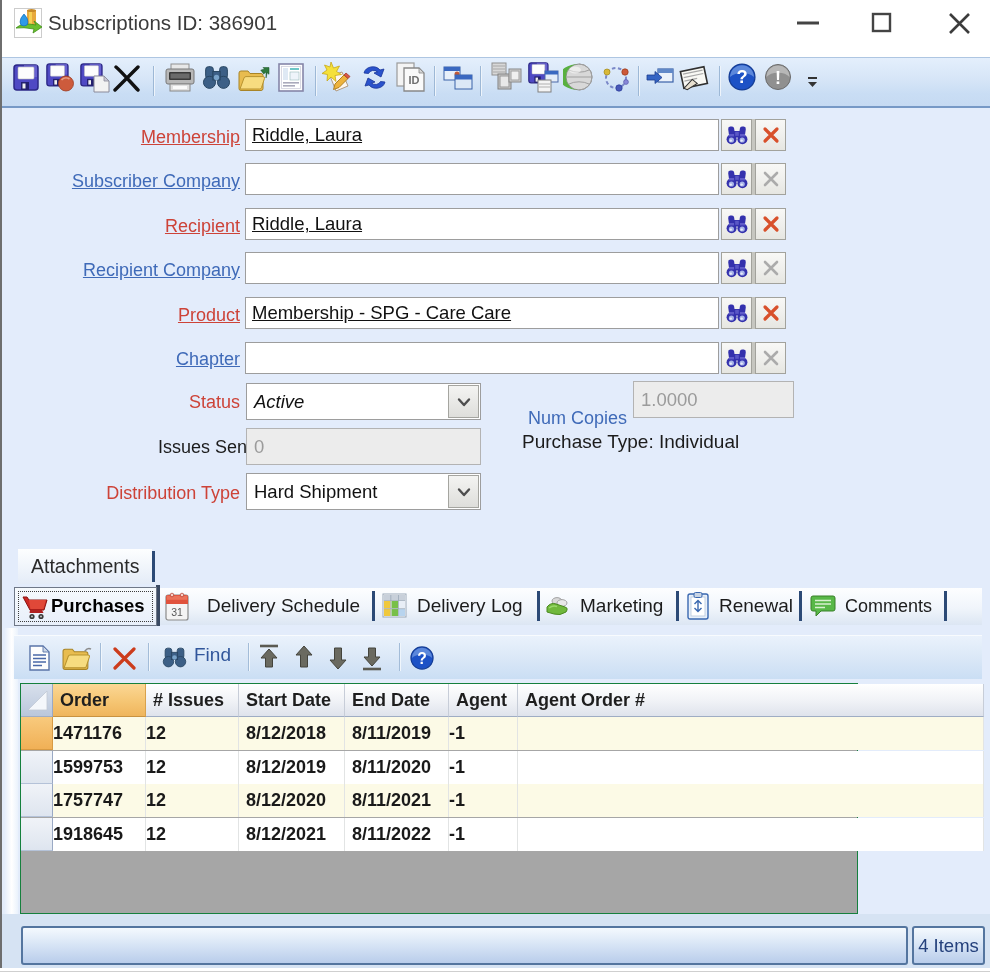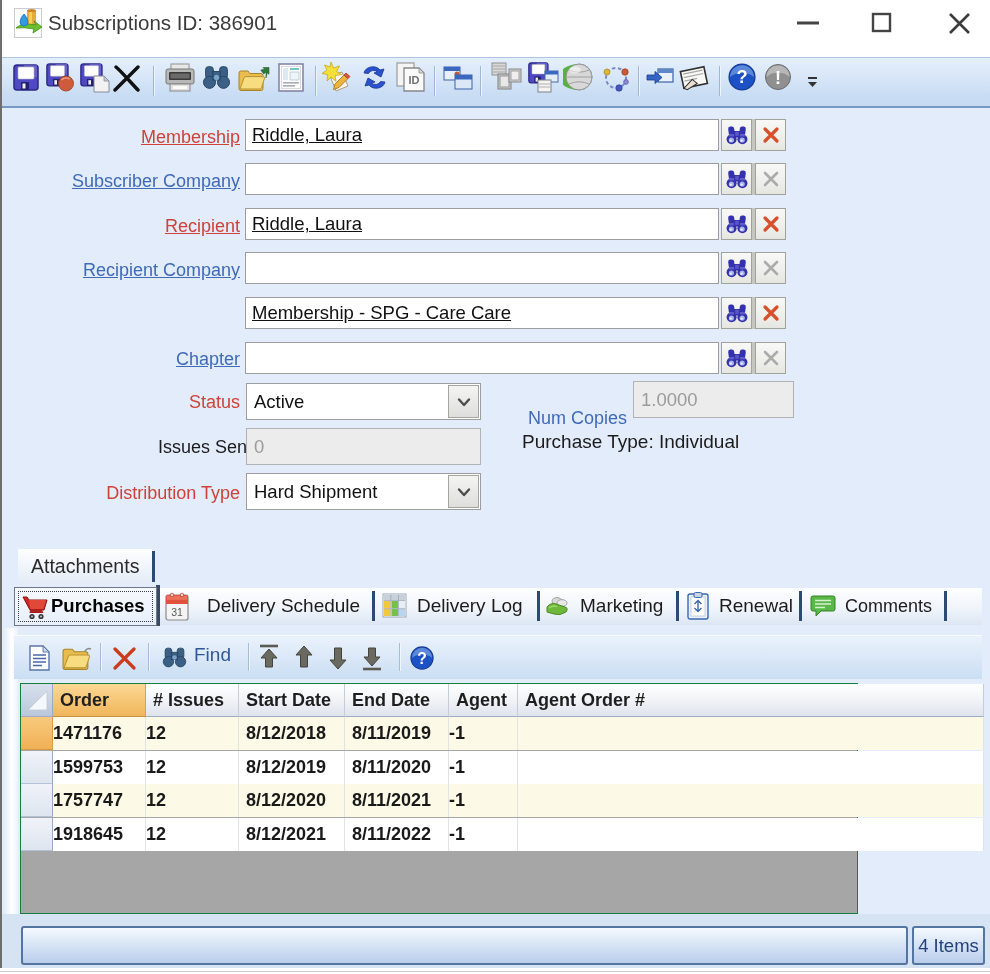--- a/index.html
+++ b/index.html
@@ -320,20 +320,21 @@
     </svg>
   </div>
   <div id="client">
     <div id="lstrip"></div>
   </div>
 
   <div class="lbl red und" style="top:127px;">Membership</div>
   <div class="lbl blu und" style="top:171px;">Subscriber Company</div>
   <div class="lbl red und" style="top:216px;">Recipient</div>
   <div class="lbl blu und" style="top:260px;">Recipient Company</div>
+  <div class="lbl red und" style="top:305px;">Product</div>
   <div class="lbl blu und" style="top:349px;">Chapter</div>
   <div class="lbl red" style="top:392px;">Status</div>
   <div class="lbl blk" style="top:437px;padding-left:12px;">Issues Sent</div>
   <div class="lbl red" style="top:483px;">Distribution Type</div>
   <div class="abs blu" style="left:500px;top:408px;width:127px;text-align:right;font-size:18px;">Num Copies</div>
   <div class="abs blk" style="left:522px;top:431px;font-size:19px;">Purchase Type: Individual</div>
 
   <div class="fld" style="top:119px;"><u>Riddle, Laura</u></div>
   <div class="fld" style="top:163px;"></div>
   <div class="fld" style="top:208px;"><u>Riddle, Laura</u></div>
@@ -407,21 +408,21 @@
           <use href="#bino"></use>
         </svg>
       </div>
       <div class="bb" style="left:34px;">
         <svg width="18" height="18" viewBox="0 0 18 18">
           <use href="#xg"></use>
         </svg>
       </div>
     </div>
 
-  <div class="combo" style="top:383px;">Active<div class="cbtn">
+  <div class="combo" style="top:383px;font-style:italic;">Active<div class="cbtn">
         <svg width="14" height="12" viewBox="0 0 14 12">
           <use href="#chev"></use>
         </svg>
       </div></div>
   <div class="combo dis" style="top:428px;">0</div>
   <div class="combo" style="top:473px;">Hard Shipment<div class="cbtn">
         <svg width="14" height="12" viewBox="0 0 14 12">
           <use href="#chev"></use>
         </svg>
       </div></div>

